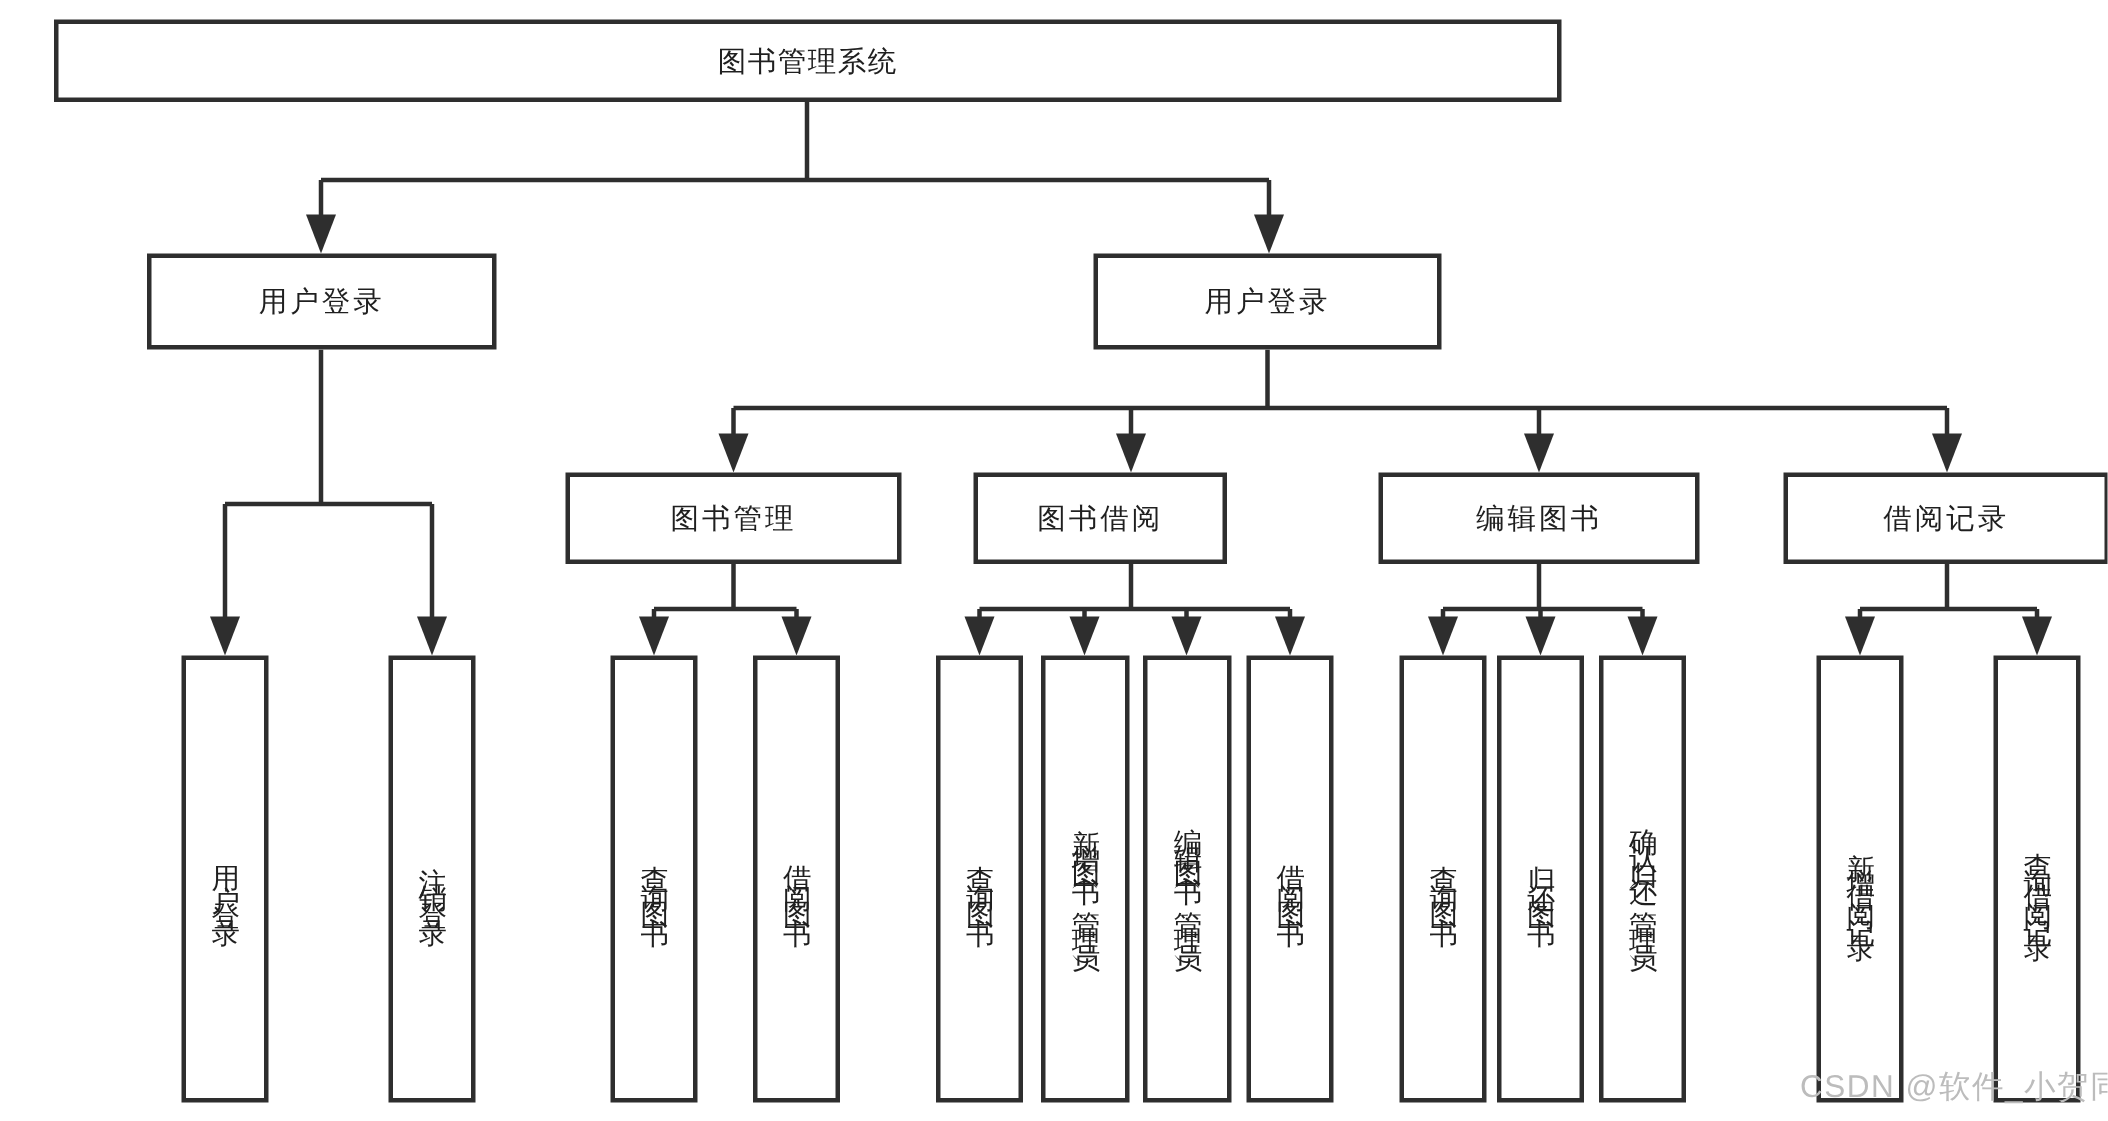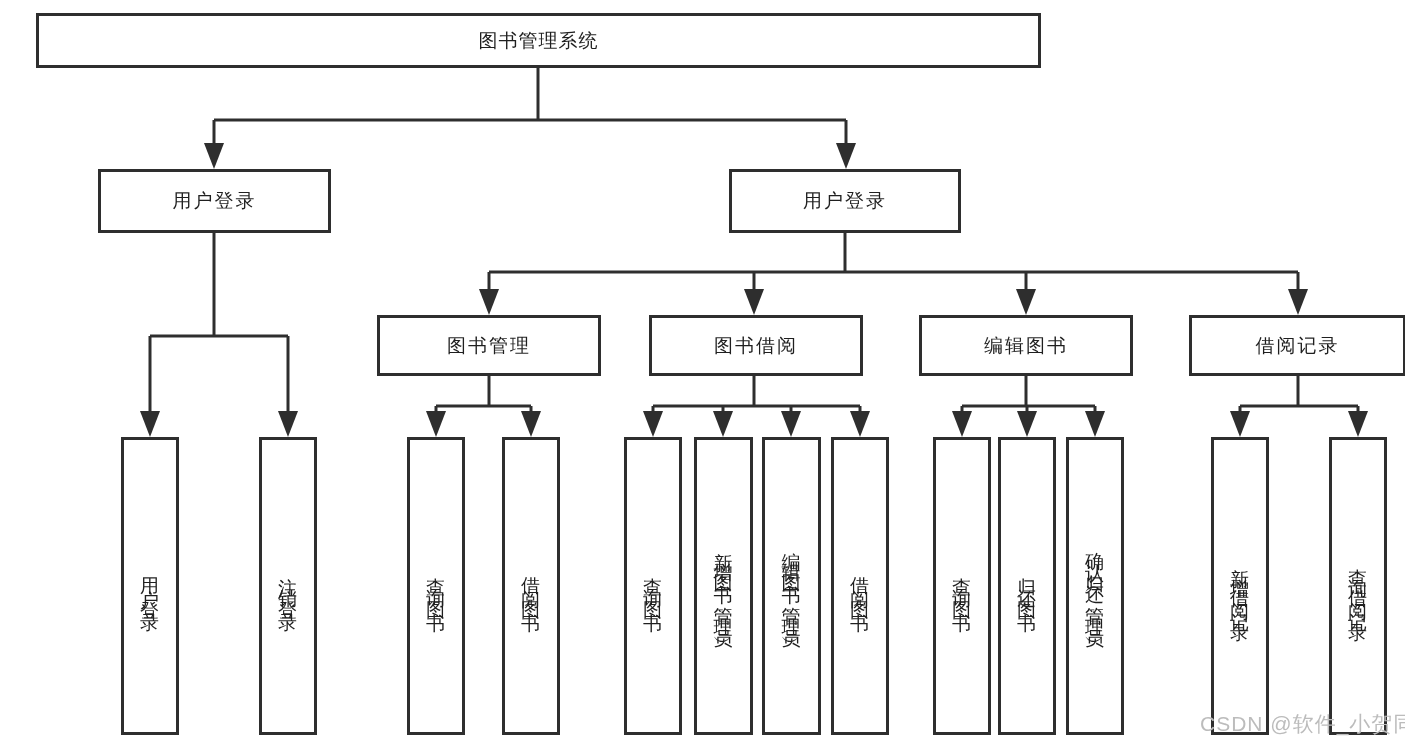--- a/index.html
+++ b/index.html
@@ -140,21 +140,21 @@
   <div class="box h" style="left:82px;top:169px;width:233px;height:64px">
     <span>用户登录</span>
   </div>
   <div class="box h" style="left:713px;top:169px;width:232px;height:64px">
     <span>用户登录</span>
   </div>
 
   <div class="box h" style="left:361px;top:315px;width:224px;height:61px">
     <span>图书管理</span>
   </div>
-  <div class="box h" style="left:633px;top:315px;width:214px;height:61px">
+  <div class="box h" style="left:633px;top:315px;width:169px;height:61px">
     <span>图书借阅</span>
   </div>
   <div class="box h" style="left:903px;top:315px;width:214px;height:61px">
     <span>编辑图书</span>
   </div>
   <div class="box h" style="left:1173px;top:315px;width:217px;height:61px">
     <span>借阅记录</span>
   </div>
 
   <div class="box v" style="left:105px;top:437px;width:58px;height:298px">

